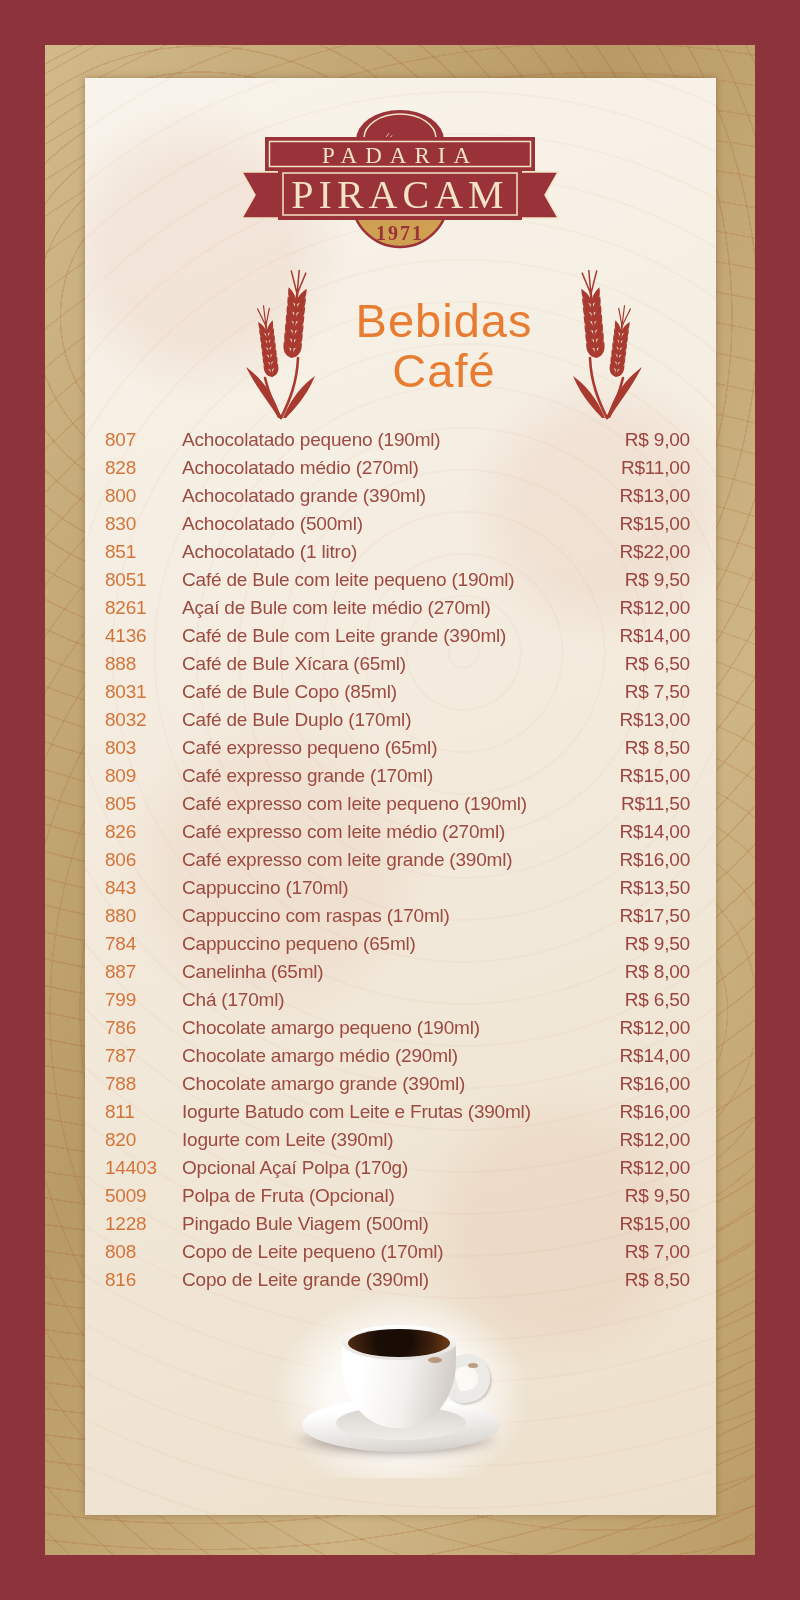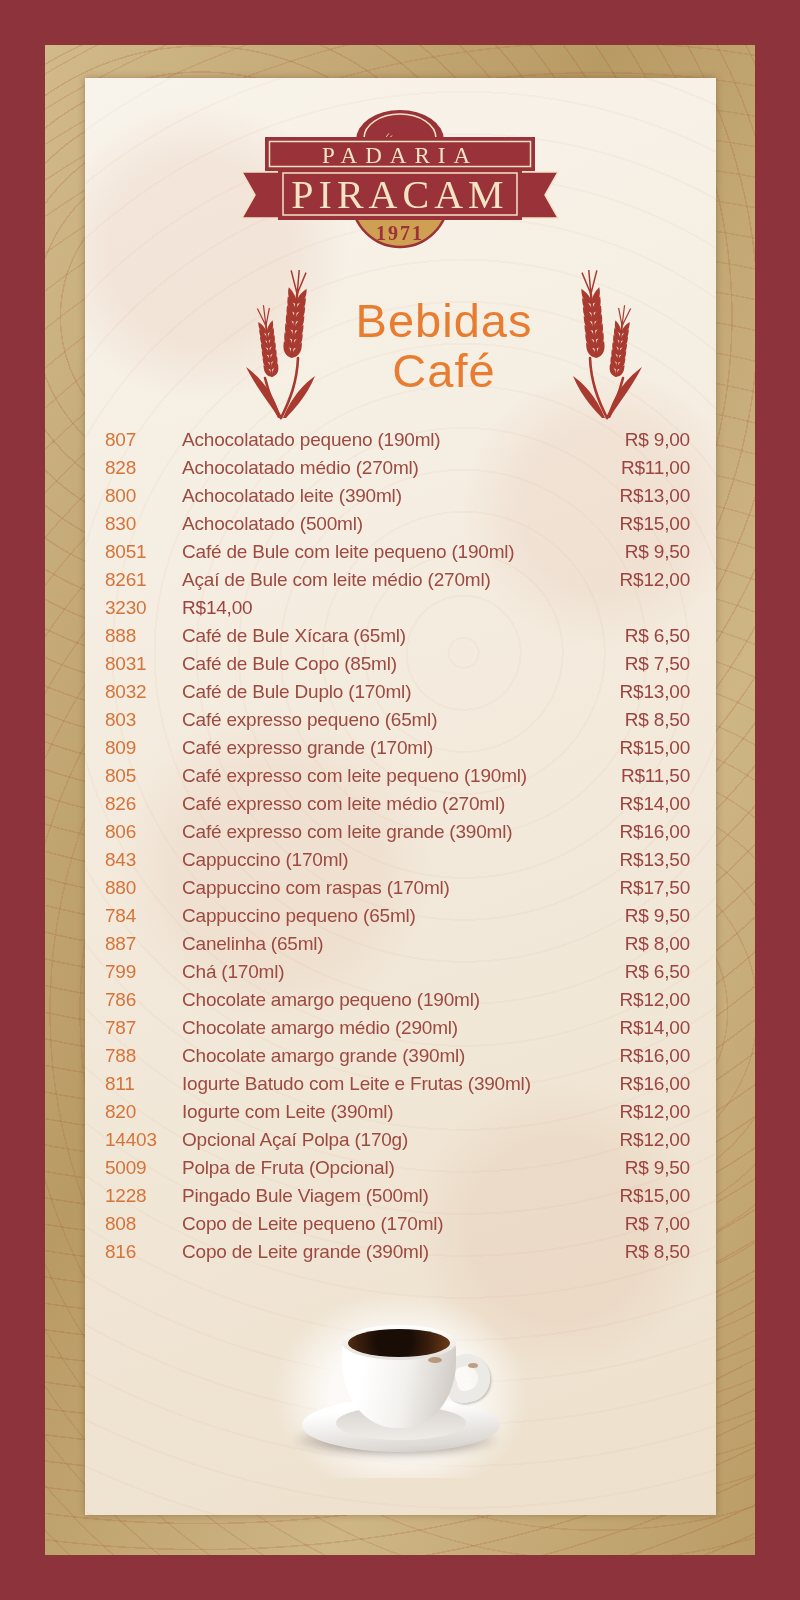--- a/index.html
+++ b/index.html
@@ -200,45 +200,51 @@
   </div>
 
   <div class="row">
     <span class="code">828</span>
     <span class="name">Achocolatado médio (270ml)</span>
     <span class="price">R$11,00</span>
   </div>
 
   <div class="row">
     <span class="code">800</span>
-    <span class="name">Achocolatado leite (390ml)</span>
+    <span class="name">Achocolatado grande (390ml)</span>
     <span class="price">R$13,00</span>
   </div>
 
   <div class="row">
     <span class="code">830</span>
     <span class="name">Achocolatado (500ml)</span>
     <span class="price">R$15,00</span>
   </div>
 
+  <div class="row">
+    <span class="code">851</span>
+    <span class="name">Achocolatado (1 litro)</span>
+    <span class="price">R$22,00</span>
+  </div>
 
   <div class="row">
     <span class="code">8051</span>
     <span class="name">Café de Bule com leite pequeno (190ml)</span>
     <span class="price">R$ 9,50</span>
   </div>
 
   <div class="row">
     <span class="code">8261</span>
     <span class="name">Açaí de Bule com leite médio (270ml)</span>
     <span class="price">R$12,00</span>
   </div>
 
   <div class="row">
-    <span class="code">3230</span>
+    <span class="code">4136</span>
+    <span class="name">Café de Bule com Leite grande (390ml)</span>
     <span class="price">R$14,00</span>
   </div>
 
   <div class="row">
     <span class="code">888</span>
     <span class="name">Café de Bule Xícara (65ml)</span>
     <span class="price">R$ 6,50</span>
   </div>
 
   <div class="row">

